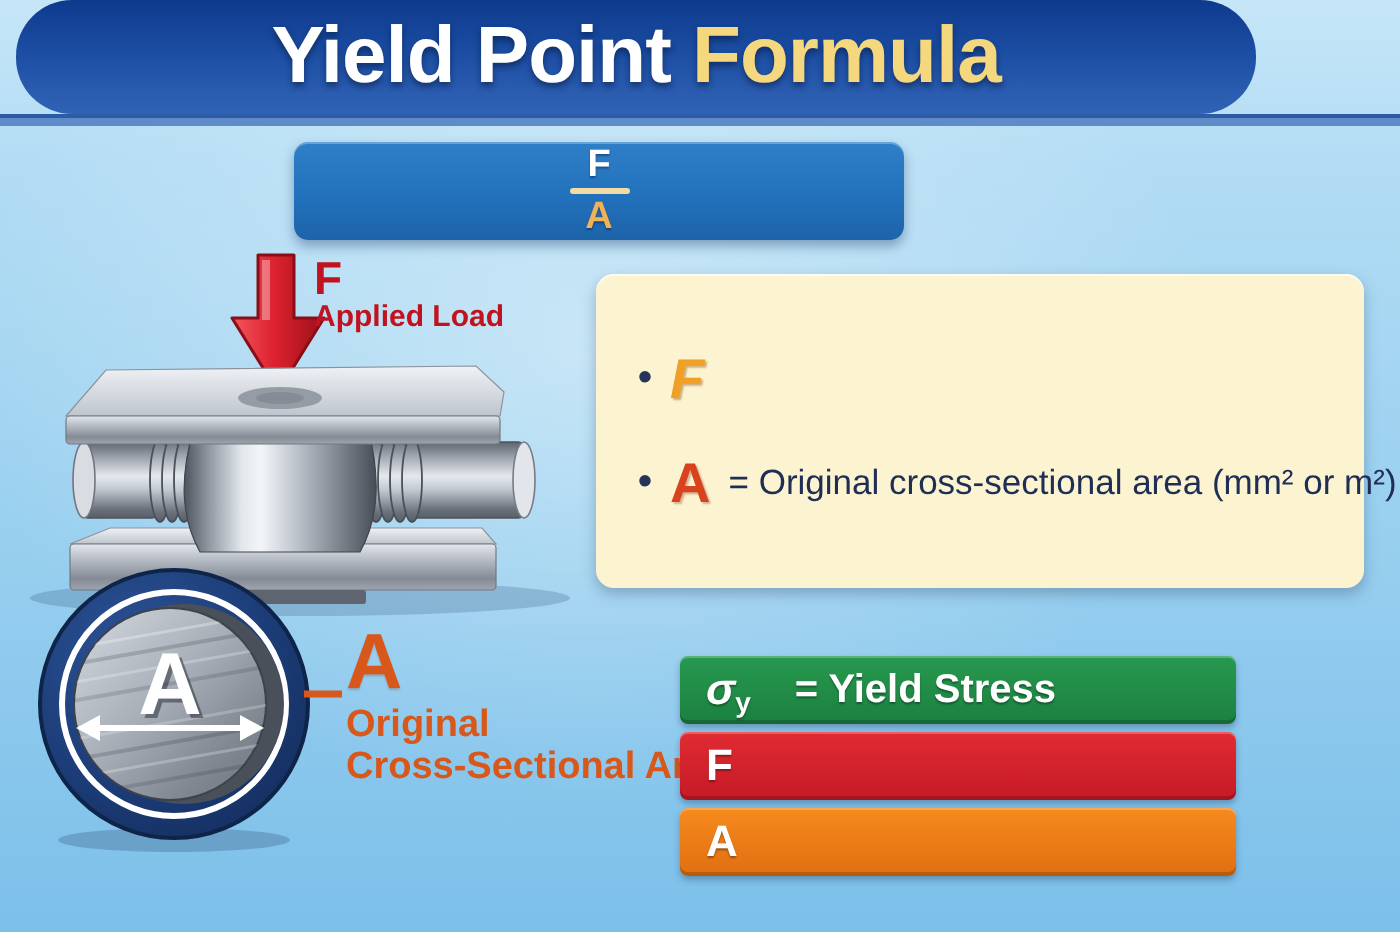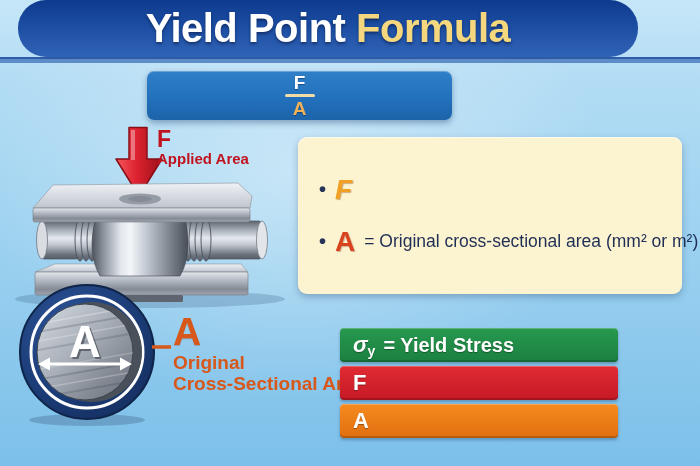--- a/index.html
+++ b/index.html
@@ -9,21 +9,21 @@
     background:linear-gradient(180deg,#c6e6f8 0%,#b2dcf4 18%,#9dd2f0 50%,#88c6ec 82%,#7cc0ea 100%);
   }
   .stage::before{
     content:""; position:absolute; inset:0;
     background:radial-gradient(ellipse at 42% 38%, rgba(255,255,255,.38), rgba(255,255,255,0) 55%);
     pointer-events:none;
   }
 
   
   .header{
-    position:absolute; left:18px; top:0; width:620px; height:57px;
+    position:absolute; left:8px; top:0; width:620px; height:57px;
     background:linear-gradient(180deg,#0e3a8d 0%,#1b4da2 45%,#2a5cb0 82%,#2f63b6 100%);
     display:flex; align-items:center; justify-content:center;border-radius:28px;
   }
   .header .title{
     font-size:40px; font-weight:700; letter-spacing:-.5px; color:#ffffff;
     text-shadow:0 2px 3px rgba(8,22,58,.55);
   }
   .title .accent{ color:#f5d77d; }
   .stripe1{ position:absolute; left:0; top:57px; width:700px; height:2px; background:#2e5ba6; }
   .stripe2{ position:absolute; left:0; top:59px; width:700px; height:4px; background:#5d8cc8; }
@@ -70,21 +70,21 @@
   .def-bullet{ color:#253457; font-size:20px; font-weight:700; }
   .def-symbol{ font-size:28px; font-weight:700; line-height:28px; }
   .def-symbol.f{ color:#f0a125; font-style:italic; text-shadow:1px 1px 1px rgba(140,70,0,.4); }
   .def-symbol.a{ color:#d8431d; text-shadow:1px 1px 1px rgba(110,25,0,.3); }
   .def-text{ color:#1f2e54; font-size:17.5px; white-space:nowrap; }
 
   
   .legend{ position:absolute; left:340px; top:328px; width:278px; }
   .legend-bar{
     width:278px; height:34px; margin-bottom:4px; border-radius:4px;
-    display:flex; align-items:center; padding-left:13px; gap:8px;
+    display:flex; align-items:center; padding-left:13px; gap:22px;
     color:#fff; font-weight:700;
     box-shadow:0 2px 3px rgba(30,55,90,.35), inset 0 1px 0 rgba(255,255,255,.25), inset 0 -2px 0 rgba(0,0,0,.18);
     text-shadow:0 1px 1px rgba(0,0,0,.35);
   }
   .legend-bar.green{ background:linear-gradient(180deg,#27994f,#1b8040); }
   .legend-bar.red{ background:linear-gradient(180deg,#e12b33,#c51a26); }
   .legend-bar.orange{ background:linear-gradient(180deg,#f68a1e,#e06f10); }
   .lg-sym{ font-size:22px; }
   .lg-sub{ position:relative; top:4px; font-size:14px; }
   .lg-text{ font-size:20px; white-space:nowrap; }
@@ -116,21 +116,21 @@
         <stop offset="0" stop-color="#f4565d"></stop>
         <stop offset="0.45" stop-color="#dd2230"></stop>
         <stop offset="1" stop-color="#9b1019"></stop>
       </linearGradient>
     </defs>
     <path d="M17,1.5 L35,1.5 L35,33 L50,33 L27,70 L4,33 L17,33 Z" fill="url(#arrG)" stroke="#8a0e16" stroke-width="1.5" stroke-linejoin="round"></path>
     <path d="M19,4 L23,4 L23,34 L19,34 Z" fill="rgba(255,255,255,.35)"></path>
   </svg>
   <div class="force-labels">
     <span class="force-symbol">F</span>
-    <span class="force-name">Applied Area</span>
+    <span class="force-name">Applied Load</span>
   </div>
 
   <svg class="press-svg" width="330" height="260" viewBox="0 0 330 260">
     <defs>
       <linearGradient id="plateTopG" x1="0" y1="0" x2="0" y2="1">
         <stop offset="0" stop-color="#eff2f6"></stop>
           <stop offset="1" stop-color="#bfc5cd"></stop>
       </linearGradient>
       <linearGradient id="plateFrontG" x1="0" y1="0" x2="0" y2="1">
         <stop offset="0" stop-color="#e3e7ec"></stop>

